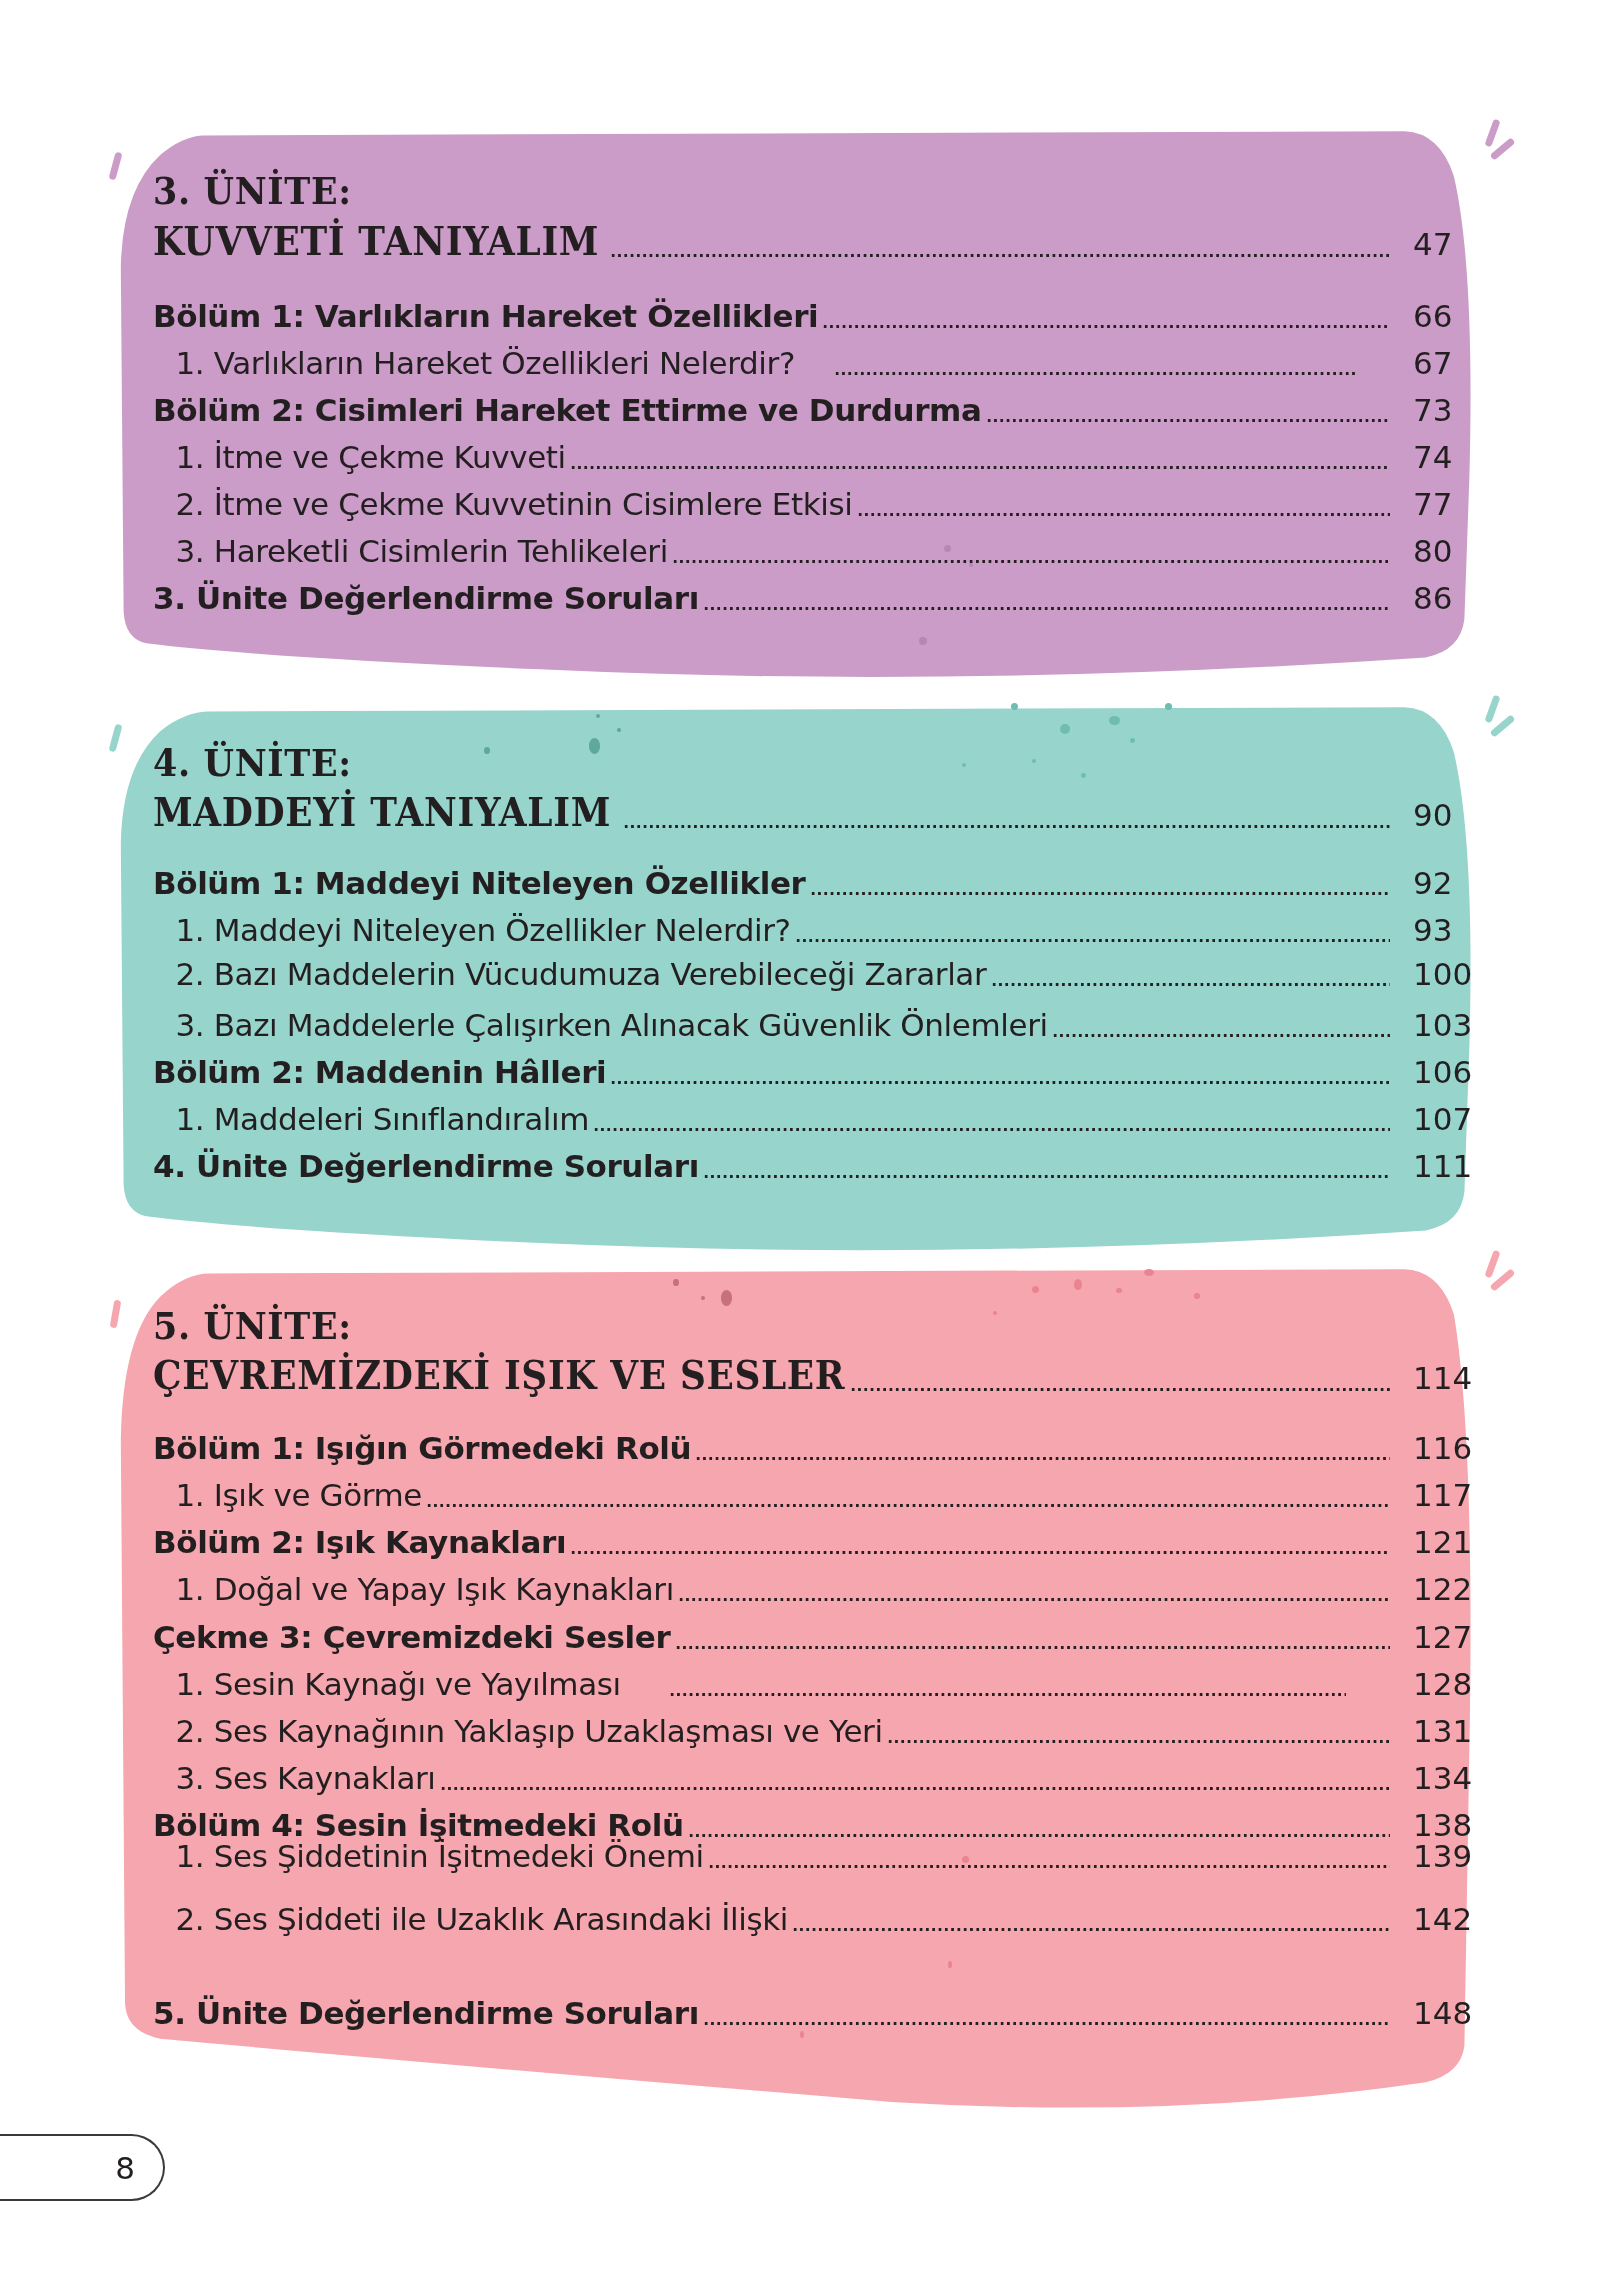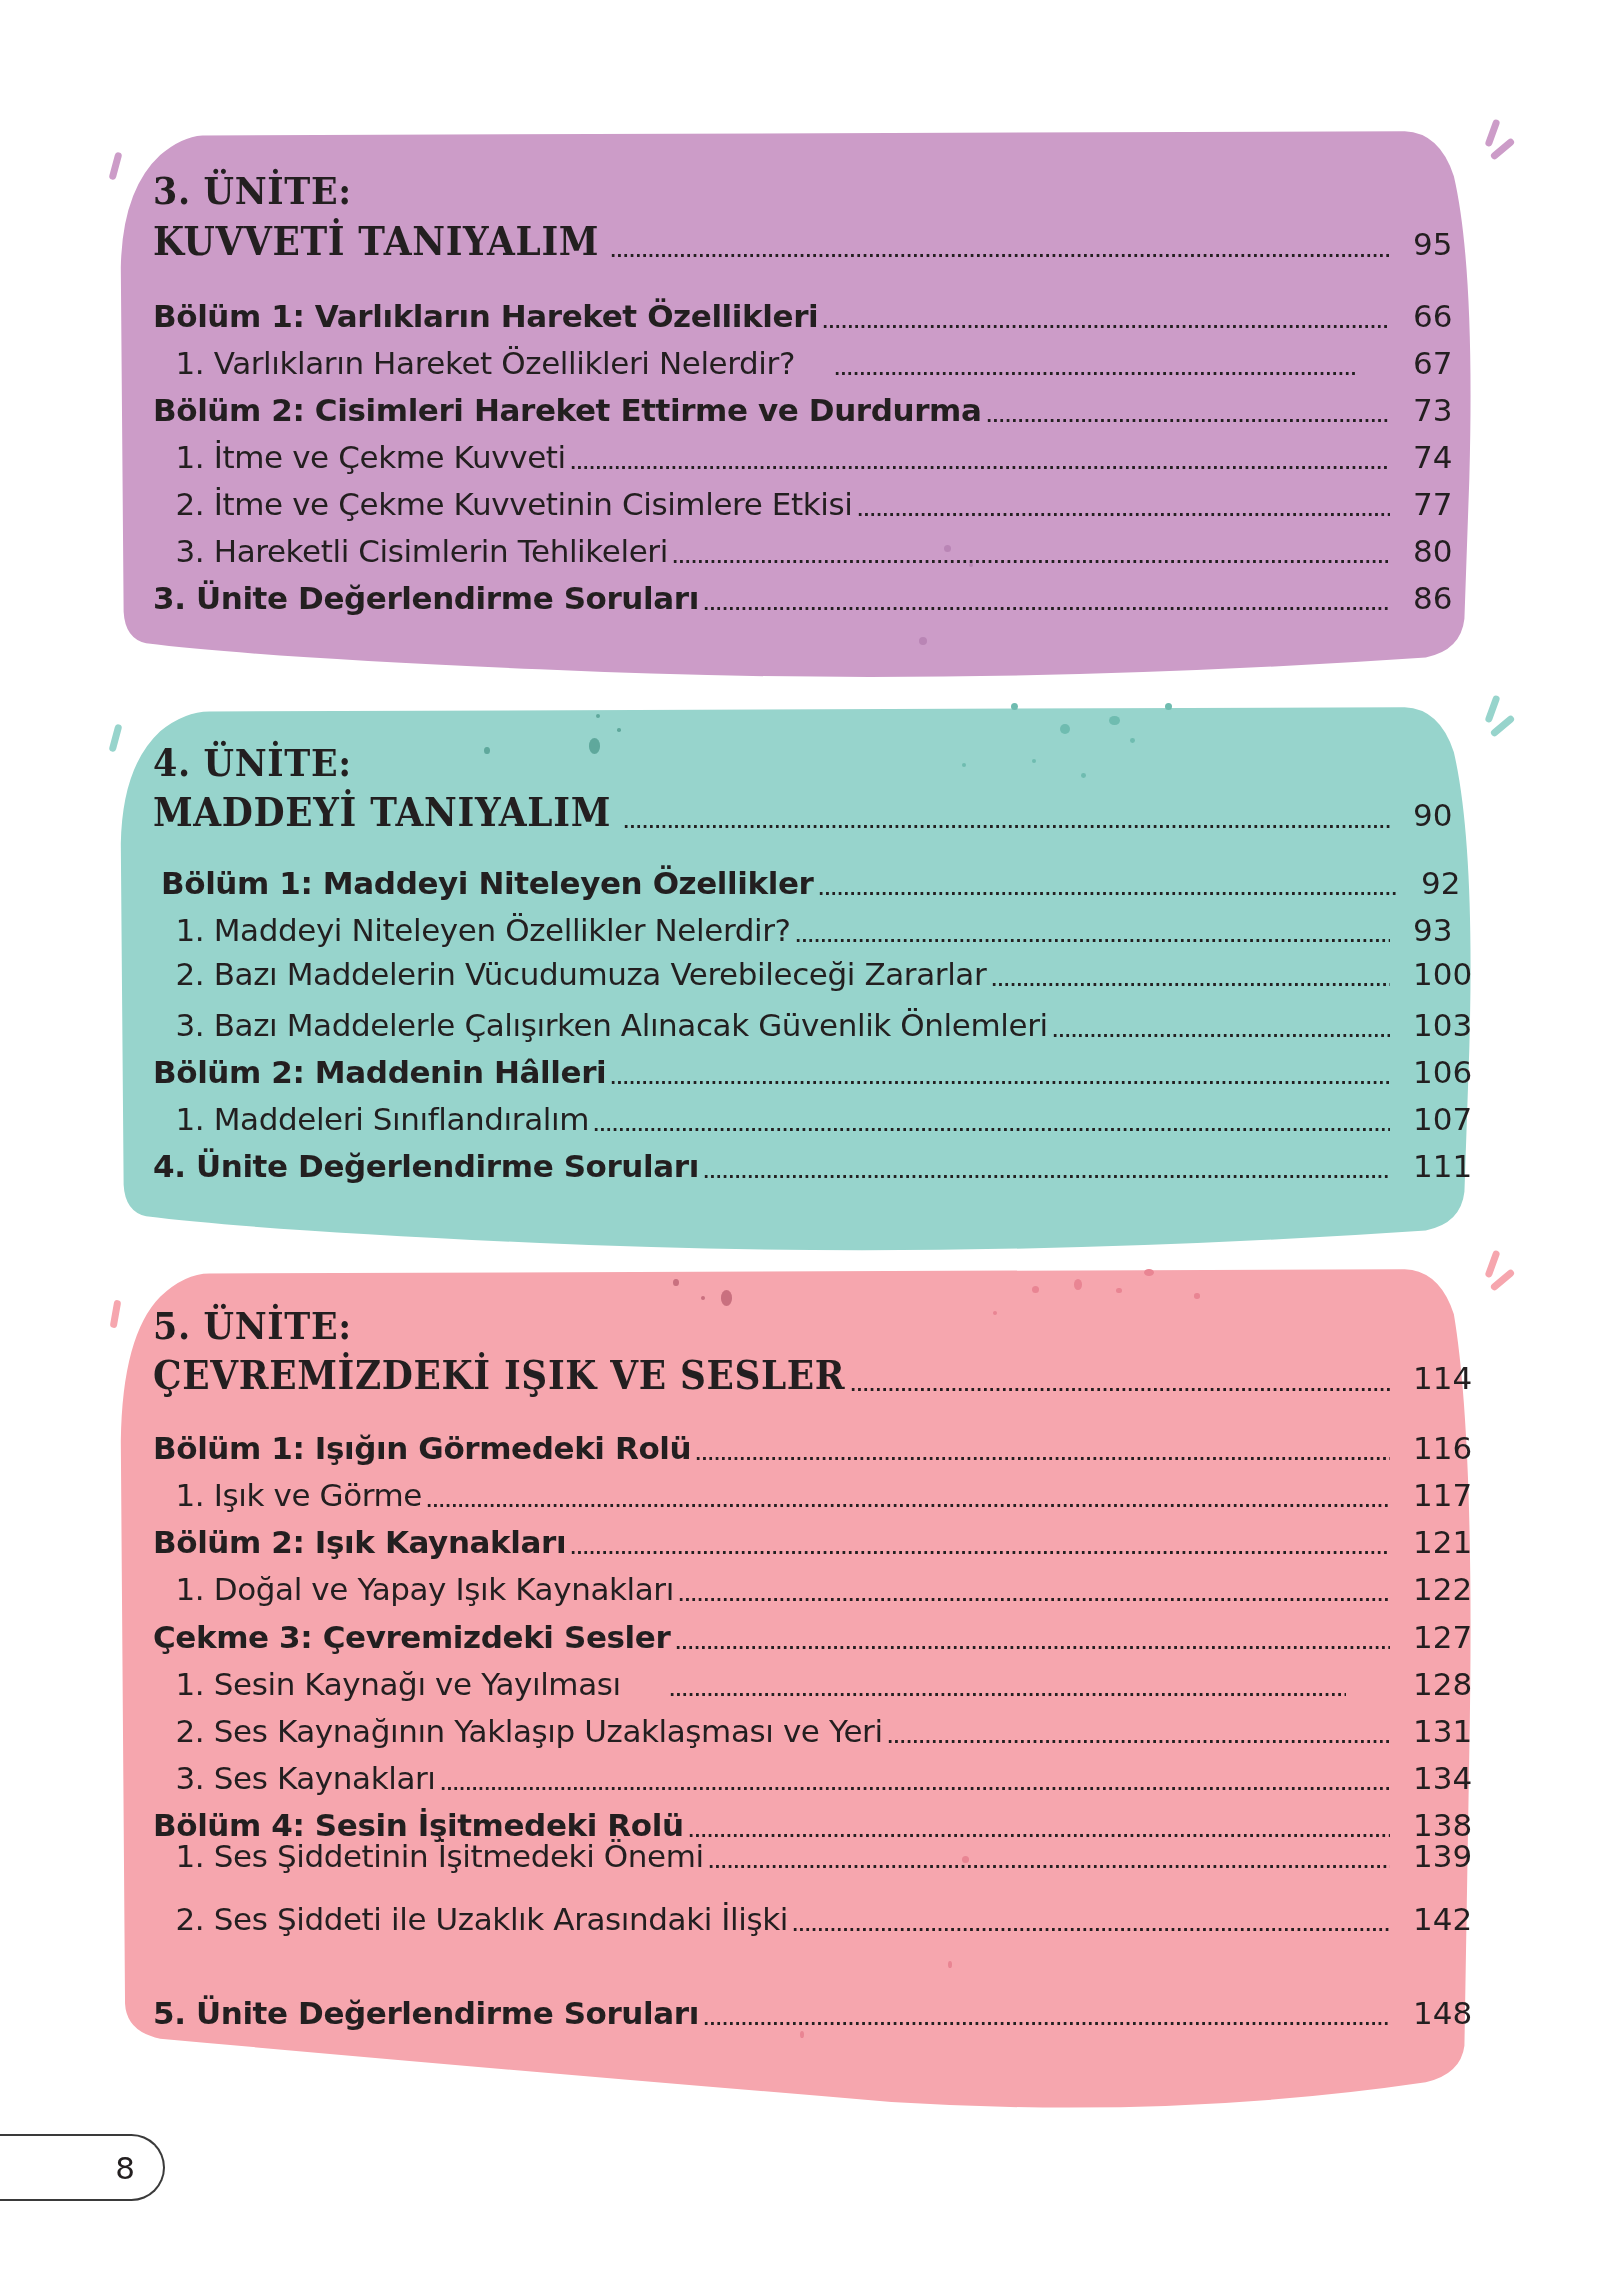--- a/index.html
+++ b/index.html
@@ -140,21 +140,21 @@
   <div class="tick" style="left:1441px; top:-8.4px; transform:rotate(20deg); background:#cc9cc8; left:1371px;"></div>
   <div class="tick" style="left:1381px; top:8.4px; transform:rotate(50deg); background:#cc9cc8;"></div>
   <div class="speck" style="left:801px; top:510px; width:8.4px; height:8.4px; background:#b985b5;"></div>
   <div class="speck" style="left:826px; top:418px; width:7px; height:7px; background:#b985b5;"></div>
   <div class="speck" style="left:851px; top:436px; width:4.2px; height:4.2px; background:#b985b5;"></div>
 
   <div class="unit-kicker" style="top:45px;">3. ÜNİTE:</div>
   <div class="unit-title-row" style="top:95px;">
     <span class="unit-title">KUVVETİ TANIYALIM</span>
     <span class="leader title-leader" style="margin-left:-28px;"></span>
-    <span class="page-num">95</span>
+    <span class="page-num">47</span>
   </div>
 
   <div class="toc-row bold" style="top:169px;">
     <span class="toc-label">Bölüm 1: Varlıkların Hareket Özellikleri</span>
     <span class="leader"></span>
     <span class="page-num">66</span>
   </div>
   <div class="toc-row sub" style="top:216px;gap:35px;">
     <span class="toc-label">1.  Varlıkların Hareket Özellikleri Nelerdir?</span>
     <span class="leader"></span>
@@ -210,21 +210,21 @@
   <div class="speck" style="left:844px; top:67px; width:4.2px; height:4.2px; background:#6fbcb0;"></div>
   <div class="speck" style="left:963px; top:77px; width:4.9px; height:4.9px; background:#6fbcb0;"></div>
 
   <div class="unit-kicker" style="top:48px;">4. ÜNİTE:</div>
   <div class="unit-title-row" style="top:97px;">
     <span class="unit-title">MADDEYİ TANIYALIM</span>
     <span class="leader title-leader" style="margin-left:-28px;"></span>
     <span class="page-num">90</span>
   </div>
 
-  <div class="toc-row bold" style="top:167px;margin-left:8px;">
+  <div class="toc-row bold" style="top:167px;">
     <span class="toc-label">Bölüm 1: Maddeyi Niteleyen Özellikler</span>
     <span class="leader"></span>
     <span class="page-num">92</span>
   </div>
   <div class="toc-row sub" style="top:214px;">
     <span class="toc-label">1.  Maddeyi Niteleyen Özellikler Nelerdir?</span>
     <span class="leader"></span>
     <span class="page-num">93</span>
   </div>
   <div class="toc-row sub" style="top:258px;justify-content:center;">

